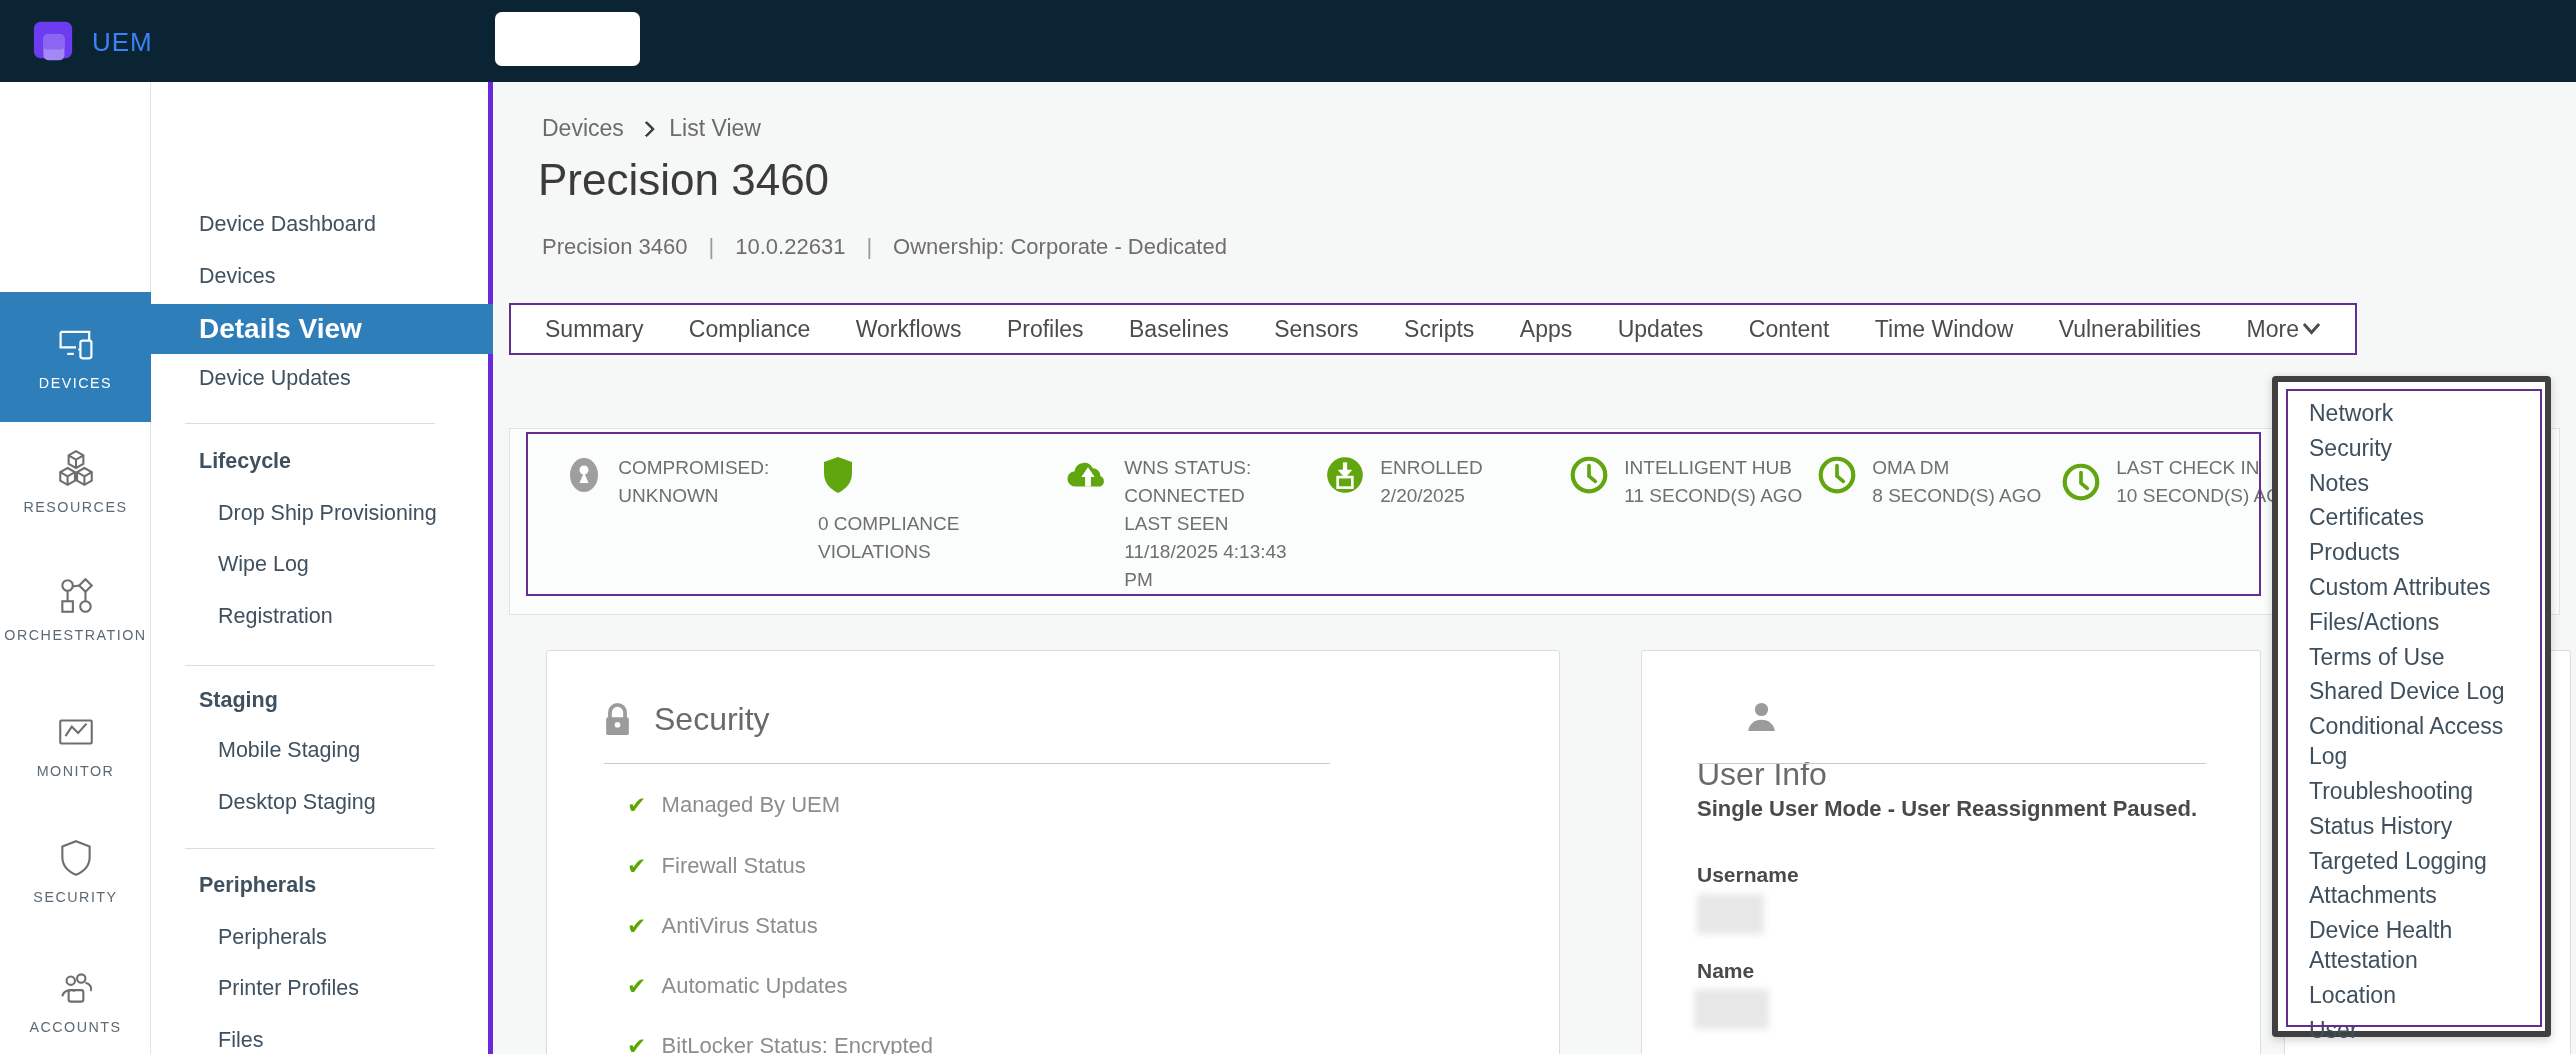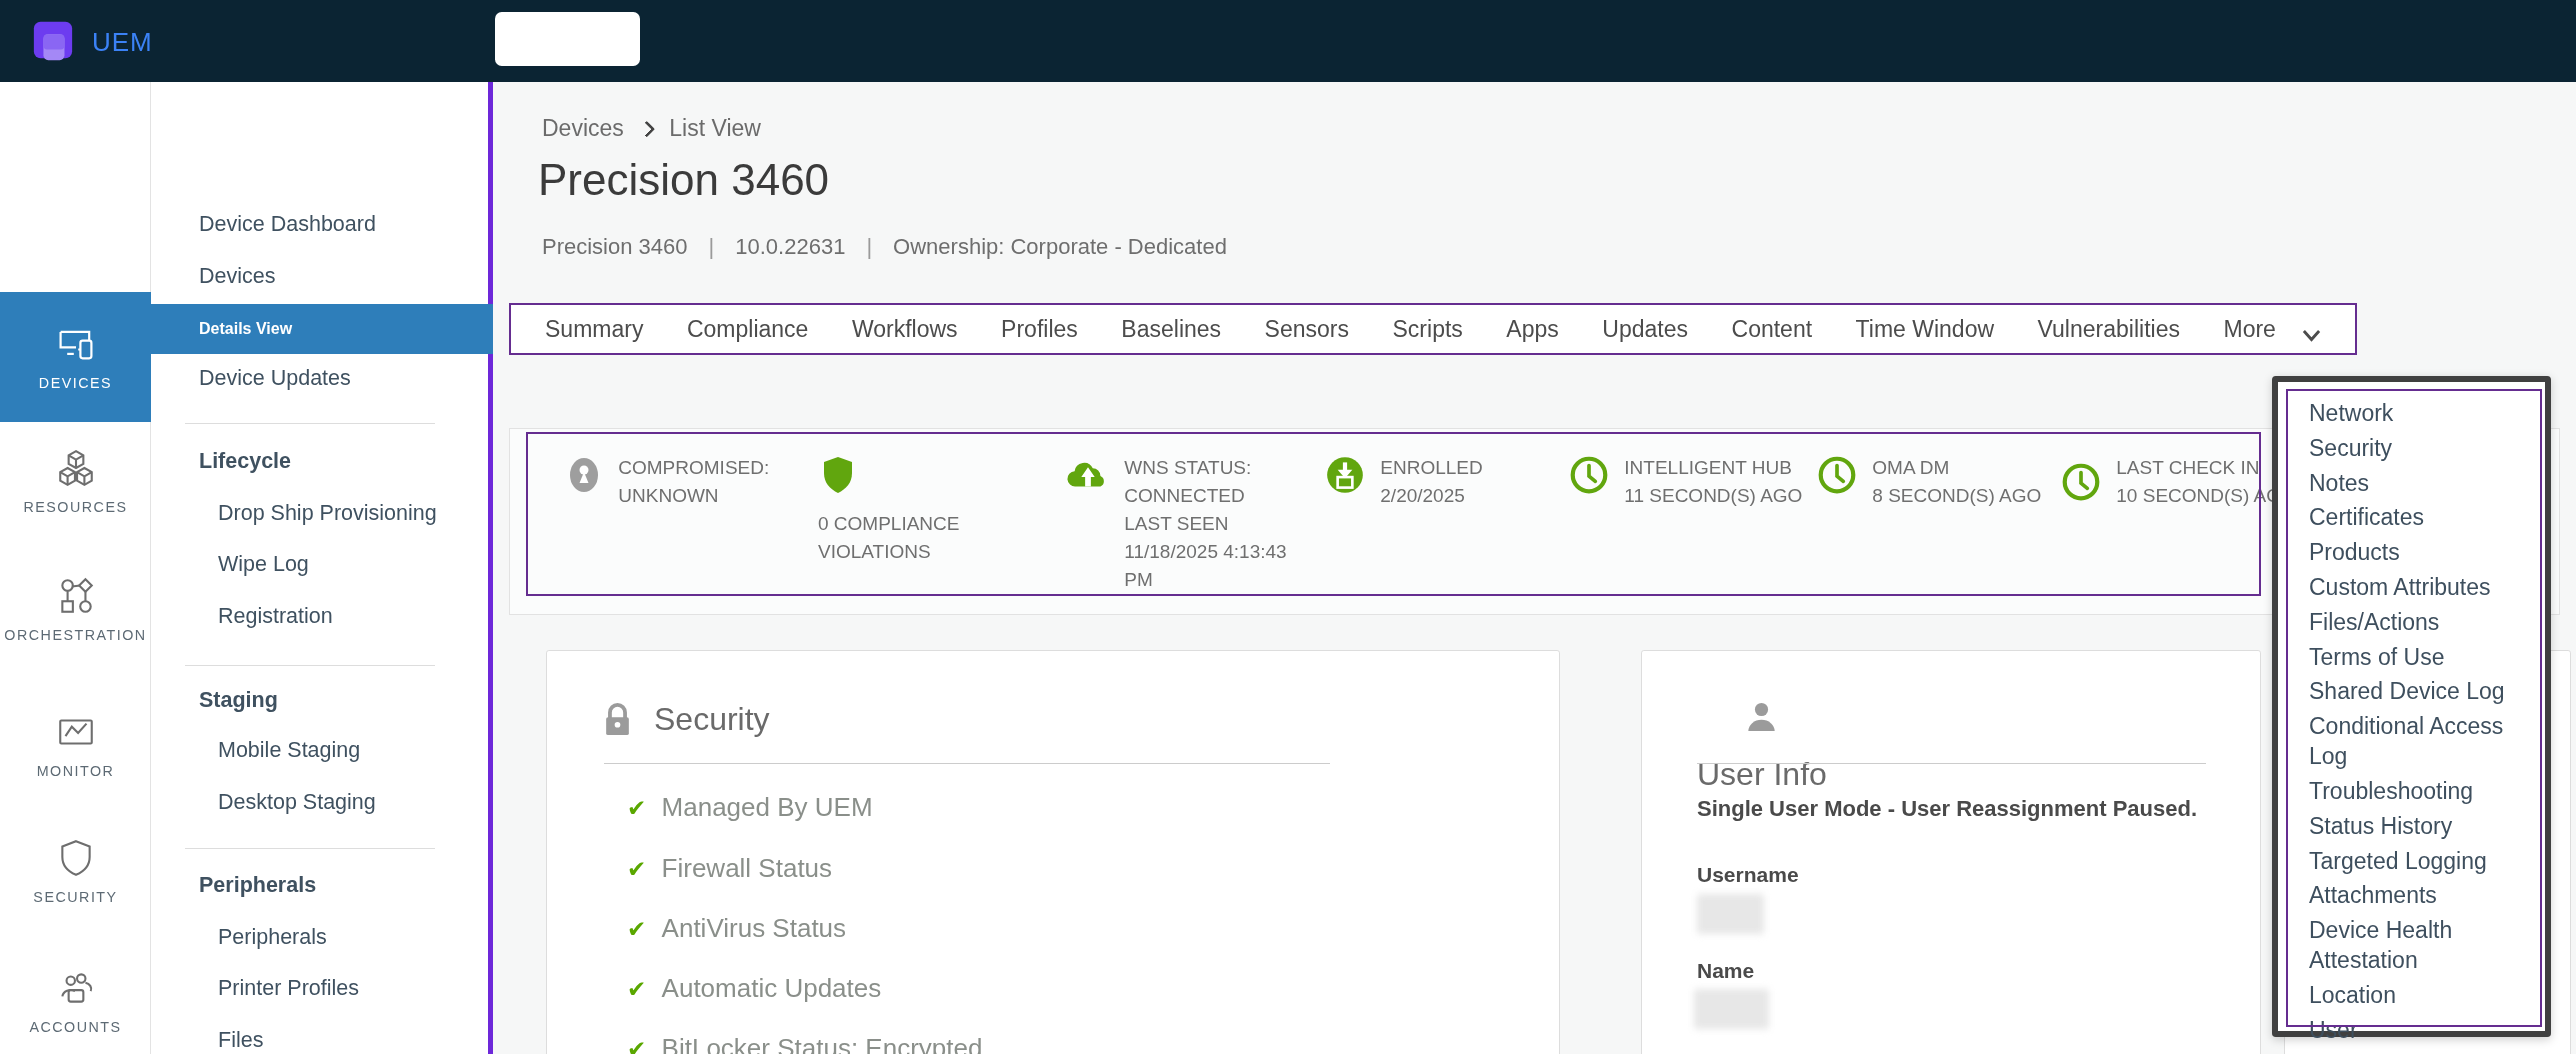--- a/index.html
+++ b/index.html
@@ -23,56 +23,56 @@
   .rail-icon { height:46px; display:flex; align-items:center; justify-content:center; }
   .rail-label { margin-top:7.6px; font-size:14.3px; letter-spacing:1.5px; color:#5d6a74; }
   .rail-item.active { background:#2e7eba; height:130px; padding-top:29px; }
   .rail-item.active .rail-label { color:#fff; }
 
   
   .submenu { position:absolute; left:151px; top:82px; width:342px; height:973px; background:#fff; border-right:5px solid #6d28d9; z-index:9; }
   .sm-item { position:absolute; left:0; width:342px; font-size:21.5px; color:#3f5160; padding-left:48px; cursor:pointer; }
   .sm-item.sub { padding-left:67px; }
   .sm-item.header { font-weight:bold; cursor:default; }
-  .sm-active { position:absolute; left:0; width:342px; height:50px; background:#2e7eba; color:#fff; font-weight:bold; font-size:16px; line-height:50px; padding-left:48px; cursor:pointer; }
+  .sm-active { position:absolute; left:0; width:342px; height:50px; background:#2e7eba; color:#fff; font-weight:bold; font-size:28px; line-height:50px; padding-left:48px; cursor:pointer; }
   .sm-divider { position:absolute; left:34px; width:250px; height:1px; background:#ddd; }
 
   
   .breadcrumb { position:absolute; left:542px; top:115px; font-size:23px; color:#6b6b6b; display:flex; align-items:center; gap:17px; z-index:2; }
   .crumb { cursor:pointer; }
   .crumb-chevron { width:11.5px; height:11.5px; border-right:3.8px solid #444; border-top:3.8px solid #444; transform:rotate(45deg); border-radius:1.9px; margin-top:1px; }
   .page-title { position:absolute; left:538px; top:155px; font-size:44px; font-weight:300; color:#3b3b3b; z-index:2; }
   .page-subtitle { position:absolute; left:542px; top:234px; font-size:22px; color:#6e6e6e; display:flex; align-items:center; z-index:2; }
   .page-subtitle .sep { margin:0 21px; color:#9a9a9a; }
 
   
   .tabbar { position:absolute; left:509px; top:303px; width:1848px; height:52px; background:#fff; border:2.9px solid #652d90; display:flex; align-items:center; justify-content:space-between; padding:0 34px; z-index:4; }
   .tab { font-size:23px; color:#4c4c4c; cursor:pointer; white-space:nowrap; }
-  .tab-more { display:flex; align-items:flex-end; gap:26px; font-size:23px; color:#4c4c4c; cursor:pointer; }
+  .tab-more { display:flex; align-items:center; gap:3px; font-size:23px; color:#4c4c4c; cursor:pointer; }
 
   
   .strip { position:absolute; left:509px; top:428px; width:2051px; height:187px; background:#fbfcfc; border:1px solid #e2e2e2; z-index:1; }
   .strip-annotation { position:absolute; left:526px; top:432px; width:1735px; height:164px; border:2.9px solid #652d90; z-index:3; pointer-events:none; }
   .strip-item { position:absolute; top:25px; display:flex; gap:14.3px; align-items:flex-start; }
   .strip-text { font-size:19px; color:#6f6f6f; line-height:28px; white-space:pre-line; max-width:186px; }
   .si-0{left:54px;} .si-1{left:308px;flex-direction:column;} .si-2{left:556px;} .si-3{left:814px;} .si-4{left:1058px;} .si-5{left:1306px;} .si-6{left:1550px;align-items:center;}
 
   
   .card { position:absolute; background:#fff; border:1px solid #ddd; border-radius:2.9px; }
   .card-security { left:546px; top:650px; width:1014px; height:459px; z-index:1; }
   .card-user { left:1641px; top:650px; width:620px; height:459px; z-index:1; }
   .card-hidden { left:2284px; top:650px; width:287px; height:411px; z-index:1; }
   .card-head { position:absolute; left:57px; top:50px; display:flex; align-items:center; gap:23px; }
   .card-title { font-size:32px; color:#6a6a6a; }
   .card-divider { position:absolute; height:1px; background:#ccc; }
   .sec-divider { left:57px; top:112px; width:726px; }
   .user-divider { left:55px; top:112px; width:509px; }
   .check-row { position:absolute; left:80px; display:flex; align-items:center; gap:15.3px; }
   .check-icon::before { content:"✔"; font-family:"DejaVu Sans", sans-serif; color:#5aa700; font-size:23px; }
-  .check-label { font-size:26px; color:#8a8f8a; }
+  .check-label { font-size:22px; color:#8a8f8a; }
   .user-message { position:absolute; left:55px; top:145px; font-size:22px; font-weight:bold; color:#4a4a4a; }
   .field-label { position:absolute; left:55px; font-size:21px; font-weight:bold; color:#4a4a4a; }
   .blur-box { position:absolute; background:#e7e7e7; filter:blur(3.8px); border-radius:1.9px; }
 
   
   .dropdown { position:absolute; left:2272px; top:376px; width:279px; height:661px; background:#fff; border:6px solid #404040; border-radius:3.8px; box-shadow:0 2.9px 9.6px rgba(0,0,0,0.18); z-index:6; }
   .dropdown-annotation { position:absolute; left:7.6px; top:6.7px; width:256px; height:638px; border:2.9px solid #652d90; pointer-events:none; }
   .menu-list { position:absolute; left:31px; top:16px; width:222px; list-style:none; }
   .menu-list li { font-size:23px; color:#3e4f5e; line-height:30px; margin-bottom:4.8px; cursor:pointer; }
 

